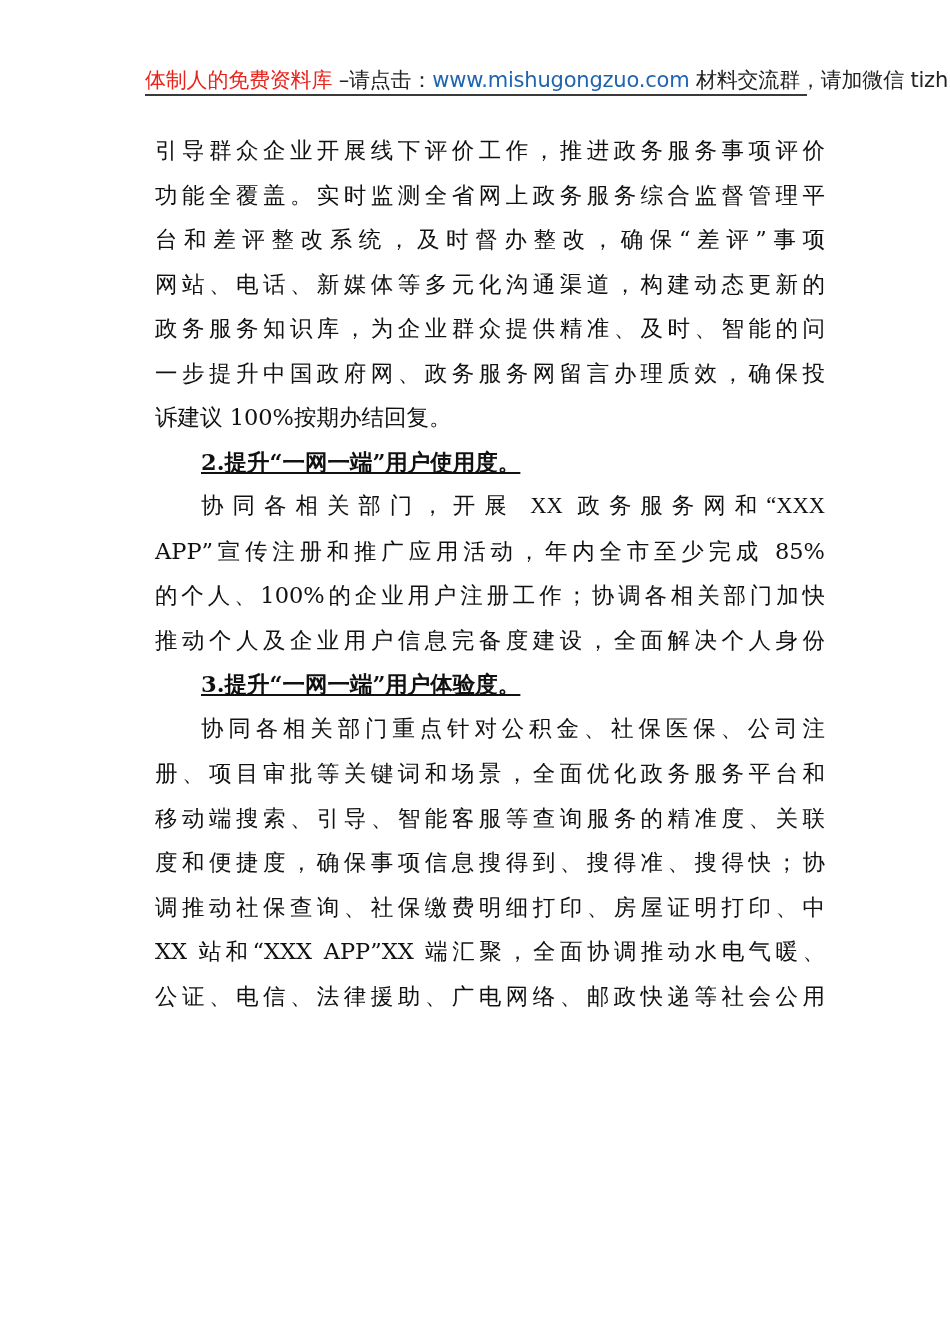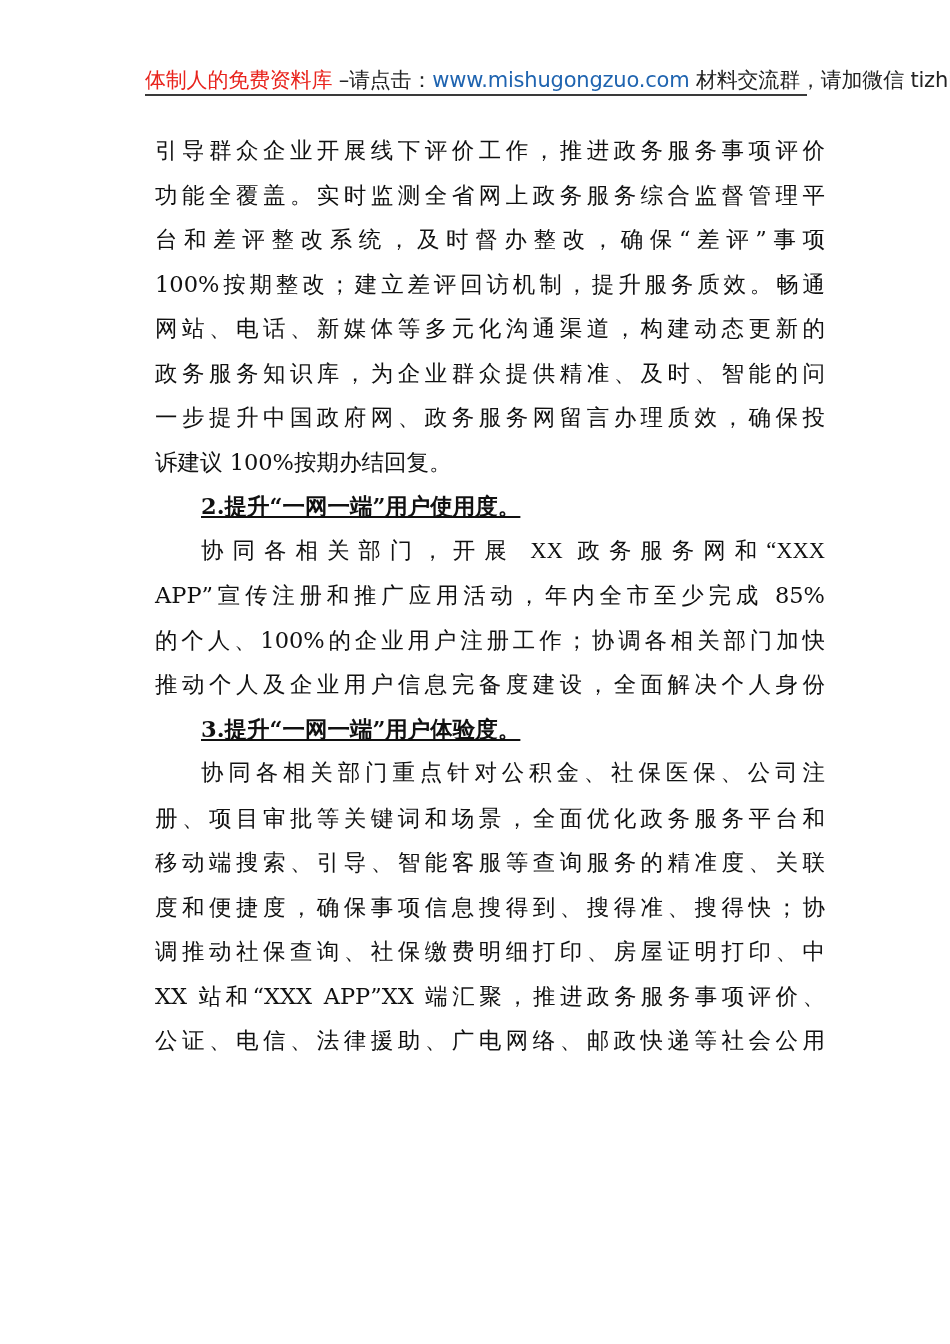--- a/index.html
+++ b/index.html
@@ -29,31 +29,30 @@
 <body>
 
 <div class="header">
   <span class="brand">体制人的免费资料库</span><span class="plain"> –请点击：</span><span class="link">www.mishugongzuo.com</span><span class="plain"> 材料交流群，请加微信 tizhisiri</span>
 </div>
 
 <div class="page">
   <div class="line">引导群众企业开展线下评价工作，推进政务服务事项评价</div>
   <div class="line">功能全覆盖。实时监测全省网上政务服务综合监督管理平</div>
   <div class="line">台和差评整改系统，及时督办整改，确保“差评”事项</div>
-  <div class="line">100%按期整改；建立差评回访机制，提升服务质效。畅通</div>
   <div class="line">网站、电话、新媒体等多元化沟通渠道，构建动态更新的</div>
   <div class="line">政务服务知识库，为企业群众提供精准、及时、智能的问</div>
   <div class="line">一步提升中国政府网、政务服务网留言办理质效，确保投</div>
   <div class="line last">诉建议 100%按期办结回复。</div>
   <div class="line heading">2.提升“一网一端”用户使用度。</div>
   <div class="line indent">协同各相关部门，开展 XX 政务服务网和“XXX</div>
   <div class="line">APP”宣传注册和推广应用活动，年内全市至少完成 85%</div>
   <div class="line">的个人、100%的企业用户注册工作；协调各相关部门加快</div>
   <div class="line">推动个人及企业用户信息完备度建设，全面解决个人身份</div>
   <div class="line heading">3.提升“一网一端”用户体验度。</div>
   <div class="line indent">协同各相关部门重点针对公积金、社保医保、公司注</div>
   <div class="line">册、项目审批等关键词和场景，全面优化政务服务平台和</div>
   <div class="line">移动端搜索、引导、智能客服等查询服务的精准度、关联</div>
   <div class="line">度和便捷度，确保事项信息搜得到、搜得准、搜得快；协</div>
   <div class="line">调推动社保查询、社保缴费明细打印、房屋证明打印、中</div>
-  <div class="line">XX 站和“XXX APP”XX 端汇聚，推进政务服务事项评价、</div>
+  <div class="line">XX 站和“XXX APP”XX 端汇聚，全面协调推动水电气暖、</div>
   <div class="line">公证、电信、法律援助、广电网络、邮政快递等社会公用</div>
 </div>
 
 </body></html>

